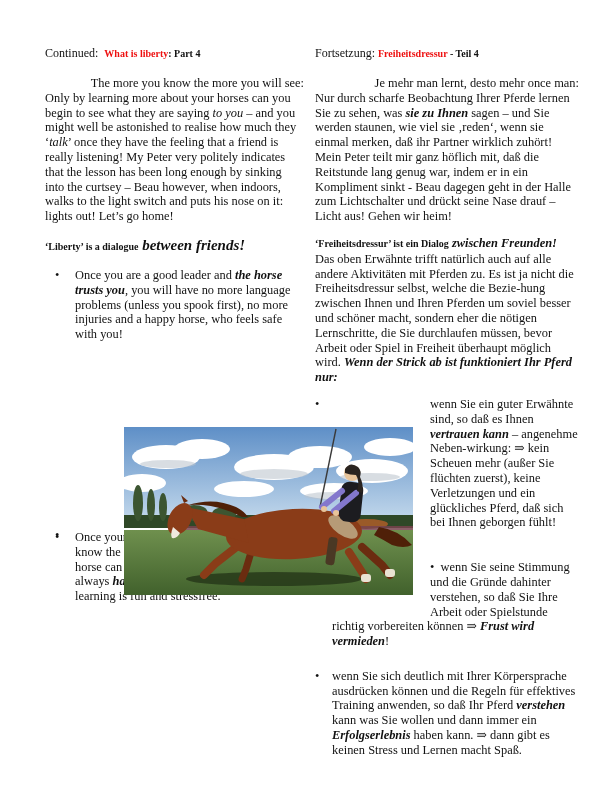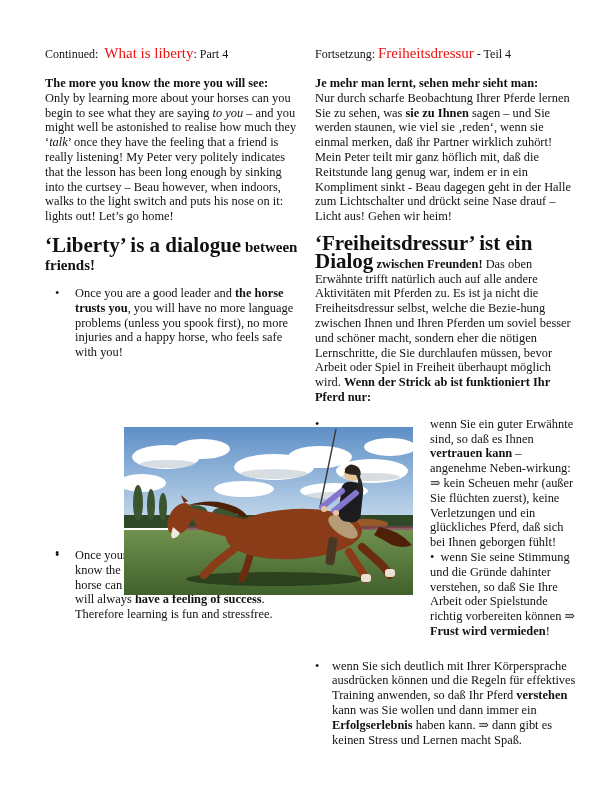--- a/index.html
+++ b/index.html
@@ -15,28 +15,28 @@
     color:#111;
     overflow:hidden;
   }
   .hdr{position:absolute;top:46px;white-space:nowrap;font-size:12px;}
   #hdrL{left:45px;}
   #hdrR{left:315px;text-align:center;}
   .col{position:absolute;top:76px;}
   #colL{left:45px;width:259px;}
   #colR{left:315px;width:264px;}
   .para{margin:0 0 12px 0;}
-  .sec-heading{font-weight:700;}
+  .sec-heading{font-weight:400;text-align:right;}
   .big-heading{font-weight:700;font-size:15px;line-height:18px;}
   
-  .st-b{font-weight:700;}
+  .st-b{font-weight:700;font-style:italic;}
   .st-i{font-style:italic;}
-  .st-h{font-weight:700;font-size:21px;}
-  .st-B{font-weight:400;font-size:12px;}
-  .st-r{font-weight:400;font-size:15px;color:var(--accent,#f00);}
+  .st-h{font-weight:700;font-size:10px;}
+  .st-B{font-weight:700;font-size:10px;}
+  .st-r{font-weight:700;font-size:10px;color:var(--accent,#f00);}
   
   .bullet{position:relative;padding-left:30px;margin:0 0 2px 0;}
   .bullet .mark{position:absolute;left:10px;top:0;}
   .bullet-r{position:relative;padding-left:17px;margin:0 0 2px 0;}
   .bullet-r .mark{position:absolute;left:0;top:0;}
   .wrapspacer{float:left;width:98px;height:207px;margin-top:15px;}
   .clear{clear:left;}
   .vspacer{height:184px;}
   .mt12{margin-top:12px;}
   .mt20{margin-top:20px;}
@@ -69,28 +69,28 @@
       <span class="mark">•</span>
     </div>
     <div class="bullet">
       <span class="mark">•</span>
       <span><span>Once your body language is clear and you know the rules for effective training your horse can </span><span class="st-b">understand</span><span> what you want and will always </span><span class="st-b">have a feeling of success</span><span>. Therefore learning is fun and stressfree.</span></span>
     </div>
   </div>
 
   <div class="col" id="colR">
     <div class="para">
-      <div class="sec-heading">Je mehr man lernt, sehen mehr sieht man:</div>
+      <div class="sec-heading">Je mehr man lernt, desto mehr once man:</div>
       <div><span>Nur durch scharfe Beobachtung Ihrer Pferde lernen Sie zu sehen, was </span><span class="st-b">sie zu Ihnen</span><span> sagen – und Sie werden staunen, wie viel sie ‚reden‘, wenn sie einmal merken, daß ihr Partner wirklich zuhört! Mein Peter teilt mir ganz höflich mit, daß die Reitstunde lang genug war, indem er in ein Kompliment sinkt - Beau dagegen geht in der Halle zum Lichtschalter und drückt seine Nase drauf – Licht aus! Gehen wir heim!</span></div>
     </div>
     <div class="para"><span class="st-h">‘Freiheitsdressur’ ist ein Dialog</span><span class="st-b"> zwischen Freunden!</span><span> Das oben Erwähnte trifft natürlich auch auf alle andere Aktivitäten mit Pferden zu. Es ist ja nicht die Freiheitsdressur selbst, welche die Bezie-hung zwischen Ihnen und Ihren Pferden um soviel besser und schöner macht, sondern eher die nötigen Lernschritte, die Sie durchlaufen müssen, bevor Arbeit oder Spiel in Freiheit überhaupt möglich wird. </span><span class="st-b">Wenn der Strick ab ist funktioniert Ihr Pferd nur:</span></div>
     <div class="bullet-r mt12">
       <span class="mark">•</span>
       <span class="wrapspacer"></span><span><span>wenn Sie ein guter Erwähnte sind, so daß es Ihnen </span><span class="st-b">vertrauen kann</span><span> – angenehme Neben-wirkung: ⇒ kein Scheuen mehr (außer Sie flüchten zuerst), keine Verletzungen und ein glückliches Pferd, daß sich bei Ihnen geborgen fühlt!</span></span>
-      <div style="margin-top:0;"><span>•&nbsp;&nbsp;wenn Sie seine Stimmung und die Gründe dahinter verstehen, so daß Sie Ihre Arbeit oder Spielstunde richtig vorbereiten können ⇒ </span><span class="st-b">Frust wird vermieden</span><span>!</span></div>
+      <div style="margin-top:30px;"><span>•&nbsp;&nbsp;wenn Sie seine Stimmung und die Gründe dahinter verstehen, so daß Sie Ihre Arbeit oder Spielstunde richtig vorbereiten können ⇒ </span><span class="st-b">Frust wird vermieden</span><span>!</span></div>
     </div>
     <div class="bullet-r clear mt20">
       <span class="mark">•</span>
       <span><span>wenn Sie sich deutlich mit Ihrer Körpersprache ausdrücken können und die Regeln für effektives Training anwenden, so daß Ihr Pferd </span><span class="st-b">verstehen</span><span> kann was Sie wollen und dann immer ein </span><span class="st-b">Erfolgserlebnis</span><span> haben kann. ⇒ dann gibt es keinen Stress und Lernen macht Spaß.</span></span>
     </div>
   </div>
 
   <div class="photo" title="Woman in a purple shirt and black vest riding a cantering chestnut horse bareback across a green field under a blue sky with white clouds, holding a long training stick">
     <svg width="289" height="168" viewBox="0 0 289 168">
       <defs>

